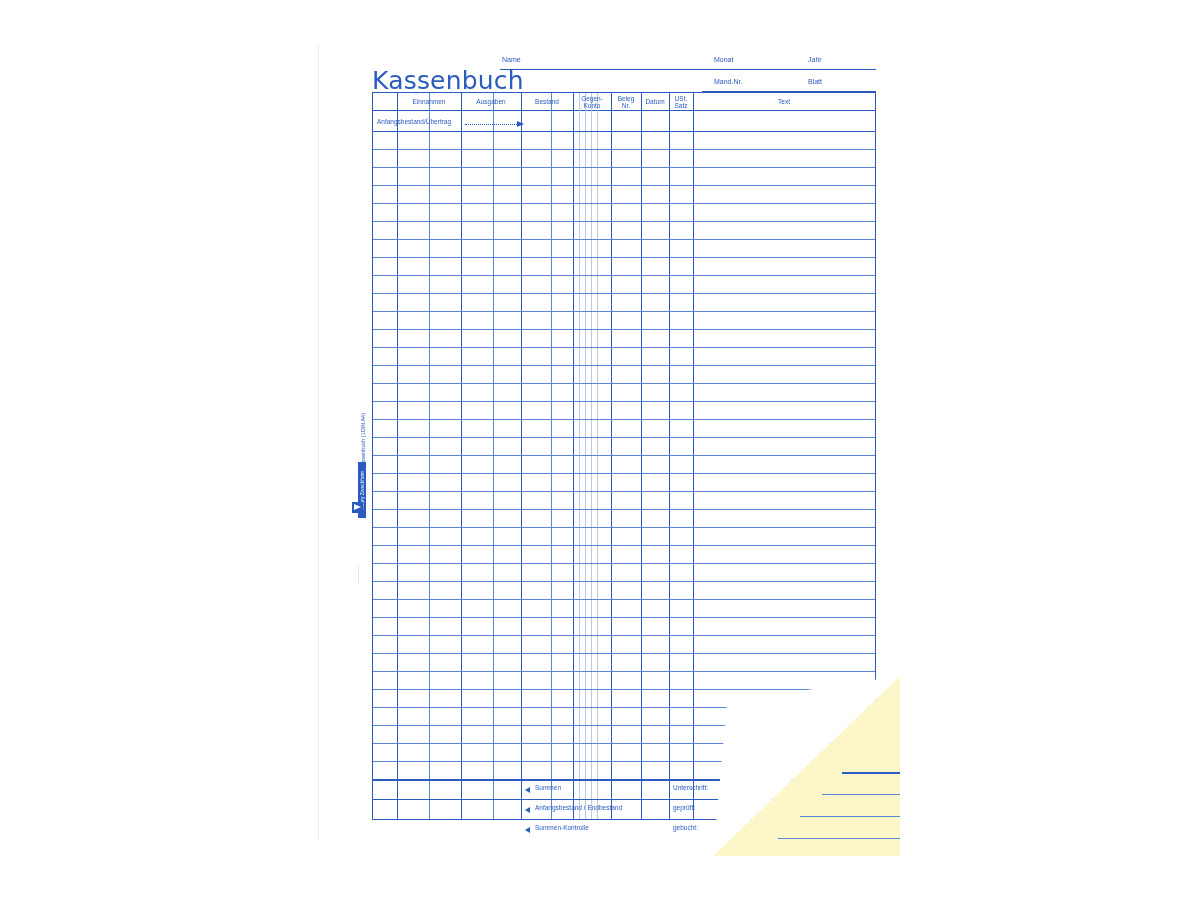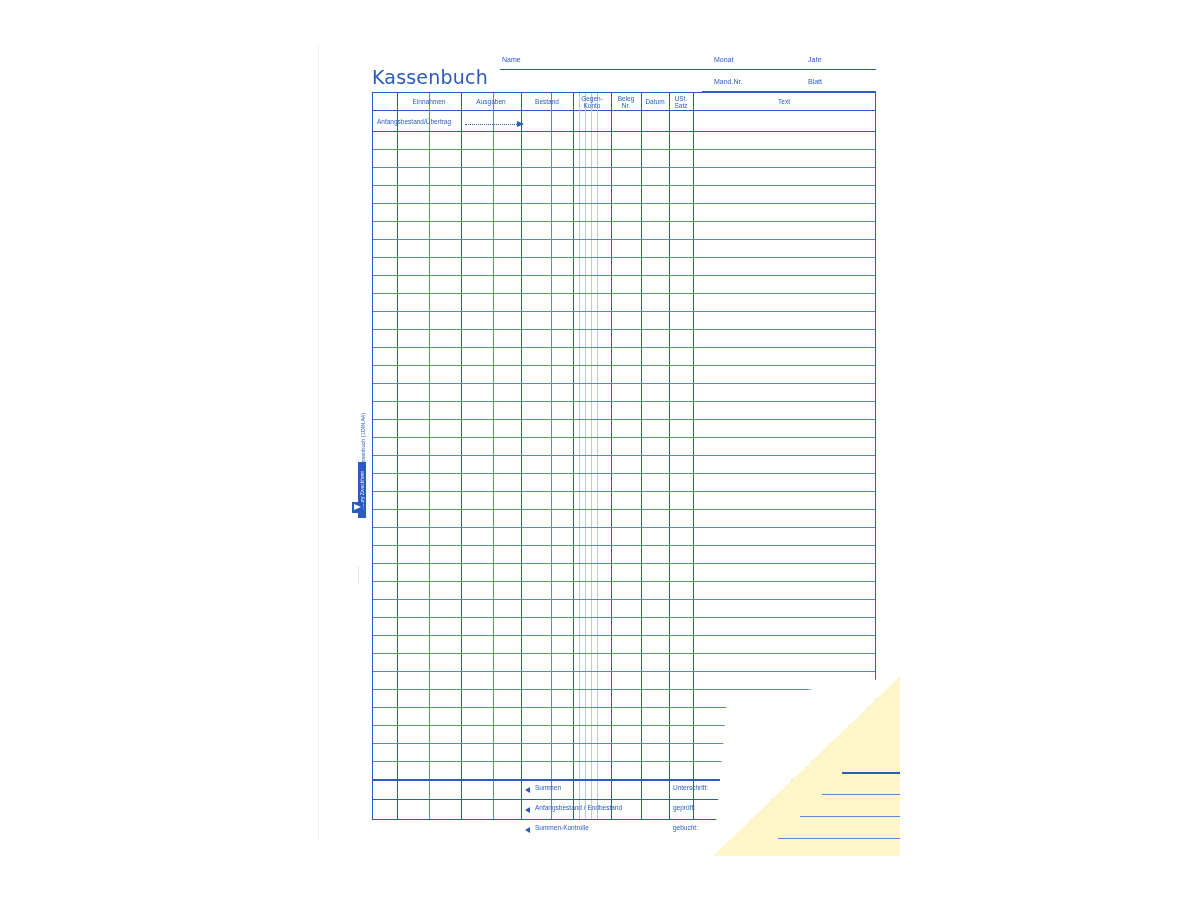--- a/index.html
+++ b/index.html
@@ -24,21 +24,21 @@
   }
   .hdr-label{
     position:absolute;
     font-size:7px;
     color:#2a5bbf;
     white-space:nowrap;
   }
   #title{
     position:absolute;
     left:0px;top:22px;
-    font-size:19px;
+    font-size:25px;
     color:#2a5bbf;
     letter-spacing:.2px;
     font-family:"DejaVu Sans", sans-serif;
     font-weight:400;
   }
   
   #table{
     position:absolute;
     left:0px;top:48px;
     width:504px;height:728px;

